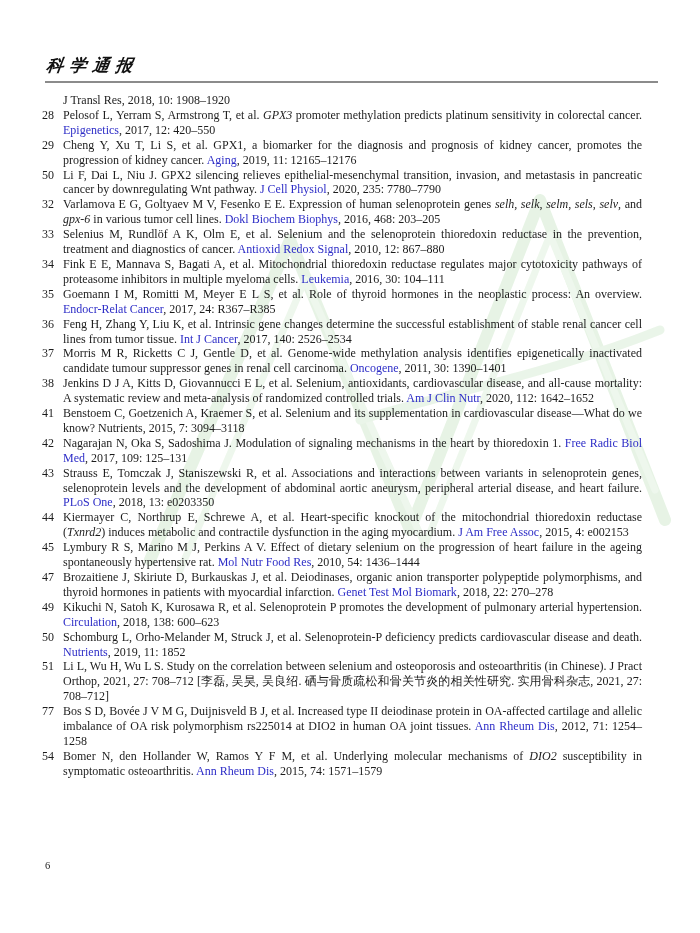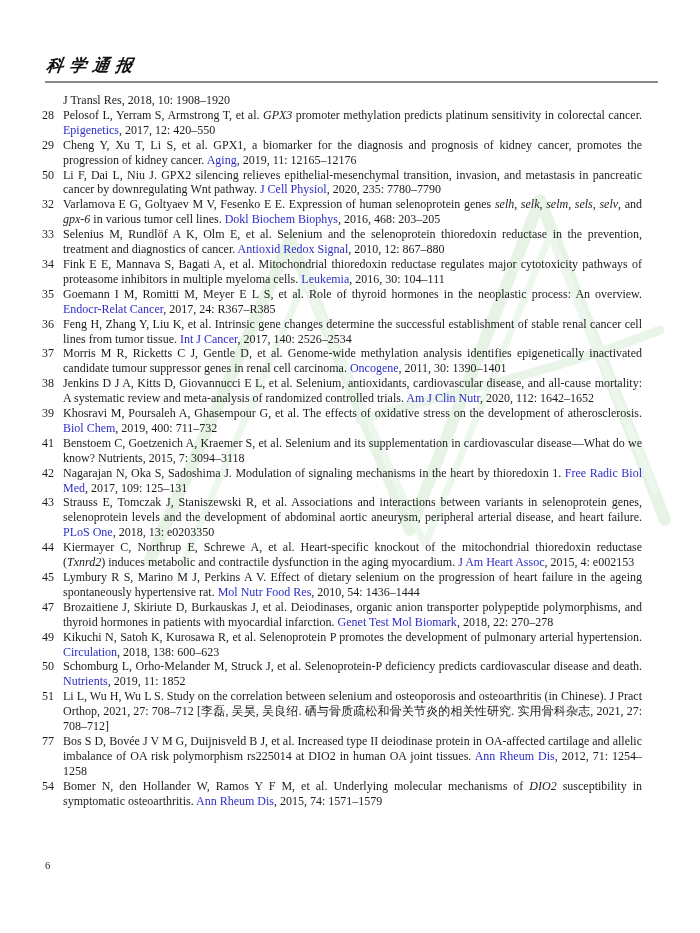--- a/index.html
+++ b/index.html
@@ -75,38 +75,34 @@
       </div>
       <div class="ref">
         <span class="ref-num">37</span>
         <span class="ref-body"><span>Morris M R, Ricketts C J, Gentle D, et al. Genome-wide methylation analysis identifies epigenetically inactivated candidate tumour suppressor genes in renal cell carcinoma. </span><span class="link">Oncogene</span><span>, 2011, 30: 1390–1401</span></span>
       </div>
       <div class="ref">
         <span class="ref-num">38</span>
         <span class="ref-body"><span>Jenkins D J A, Kitts D, Giovannucci E L, et al. Selenium, antioxidants, cardiovascular disease, and all-cause mortality: A systematic review and meta-analysis of randomized controlled trials. </span><span class="link">Am J Clin Nutr</span><span>, 2020, 112: 1642–1652</span></span>
       </div>
       <div class="ref">
-        <span class="ref-num">39</span>
-        <span class="ref-body"><span>Khosravi M, Poursaleh A, Ghasempour G, et al. The effects of oxidative stress on the development of atherosclerosis. </span><span class="link">Biol Chem</span><span>, 2019, 400: 711–732</span></span>
-      </div>
-      <div class="ref">
         <span class="ref-num">41</span>
         <span class="ref-body"><span>Benstoem C, Goetzenich A, Kraemer S, et al. Selenium and its supplementation in cardiovascular disease—What do we know? Nutrients, 2015, 7: 3094–3118</span></span>
       </div>
       <div class="ref">
         <span class="ref-num">42</span>
         <span class="ref-body"><span>Nagarajan N, Oka S, Sadoshima J. Modulation of signaling mechanisms in the heart by thioredoxin 1. </span><span class="link">Free Radic Biol Med</span><span>, 2017, 109: 125–131</span></span>
       </div>
       <div class="ref">
         <span class="ref-num">43</span>
         <span class="ref-body"><span>Strauss E, Tomczak J, Staniszewski R, et al. Associations and interactions between variants in selenoprotein genes, selenoprotein levels and the development of abdominal aortic aneurysm, peripheral arterial disease, and heart failure. </span><span class="link">PLoS One</span><span>, 2018, 13: e0203350</span></span>
       </div>
       <div class="ref">
         <span class="ref-num">44</span>
-        <span class="ref-body"><span>Kiermayer C, Northrup E, Schrewe A, et al. Heart-specific knockout of the mitochondrial thioredoxin reductase (</span><span class="ital">Txnrd2</span><span>) induces metabolic and contractile dysfunction in the aging myocardium. </span><span class="link">J Am Heart Assoc</span><span>, 2015, 4: e002153</span></span>
+        <span class="ref-body"><span>Kiermayer C, Northrup E, Schrewe A, et al. Heart-specific knockout of the mitochondrial thioredoxin reductase (</span><span class="ital">Txnrd2</span><span>) induces metabolic and contractile dysfunction in the aging myocardium. </span><span class="link">J Am Free Assoc</span><span>, 2015, 4: e002153</span></span>
       </div>
       <div class="ref">
         <span class="ref-num">45</span>
         <span class="ref-body"><span>Lymbury R S, Marino M J, Perkins A V. Effect of dietary selenium on the progression of heart failure in the ageing spontaneously hypertensive rat. </span><span class="link">Mol Nutr Food Res</span><span>, 2010, 54: 1436–1444</span></span>
       </div>
       <div class="ref">
         <span class="ref-num">47</span>
         <span class="ref-body"><span>Brozaitiene J, Skiriute D, Burkauskas J, et al. Deiodinases, organic anion transporter polypeptide polymorphisms, and thyroid hormones in patients with myocardial infarction. </span><span class="link">Genet Test Mol Biomark</span><span>, 2018, 22: 270–278</span></span>
       </div>
       <div class="ref">

